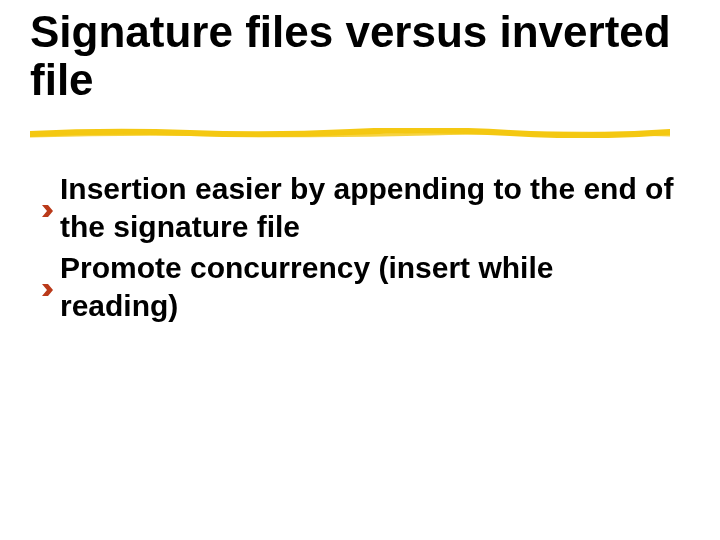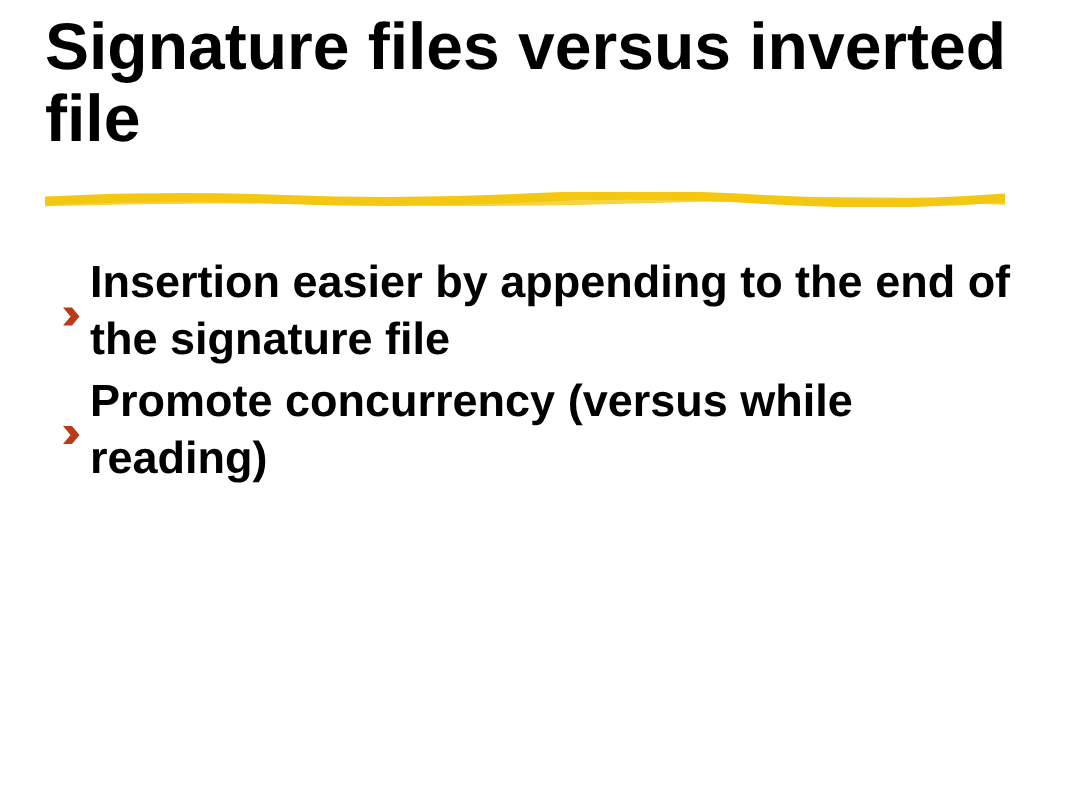--- a/index.html
+++ b/index.html
@@ -92,18 +92,18 @@
       </span>
       <span class="bullet-text">Insertion easier by appending to the end of the signature file</span>
     </div>
 
     <div class="bullet">
       <span class="bullet-icon">
         <svg width="14" height="14" viewBox="0 0 14 14">
           <path d="M2 1 L8 1 L13 7 L8 13 L2 13 L7 7 Z" fill="#ba3a1a"></path>
         </svg>
       </span>
-      <span class="bullet-text">Promote concurrency (versus while reading)</span>
+      <span class="bullet-text">Promote concurrency (insert while reading)</span>
     </div>
 
   </div>
 
 </div>
 
 </body></html>

